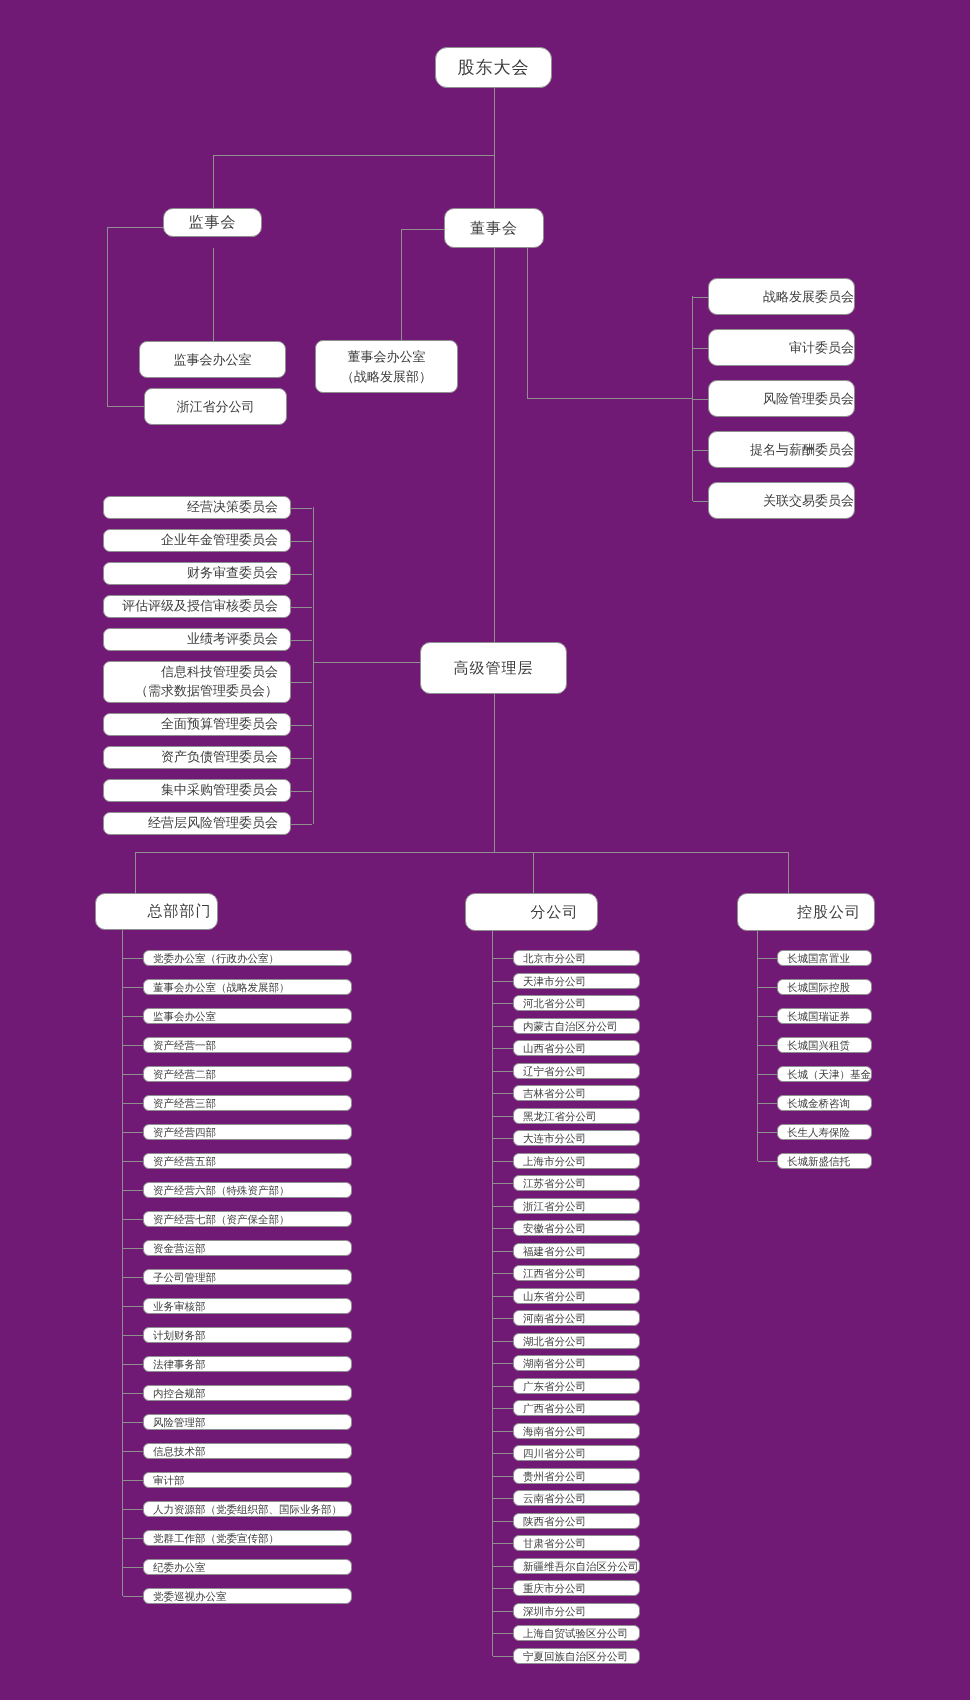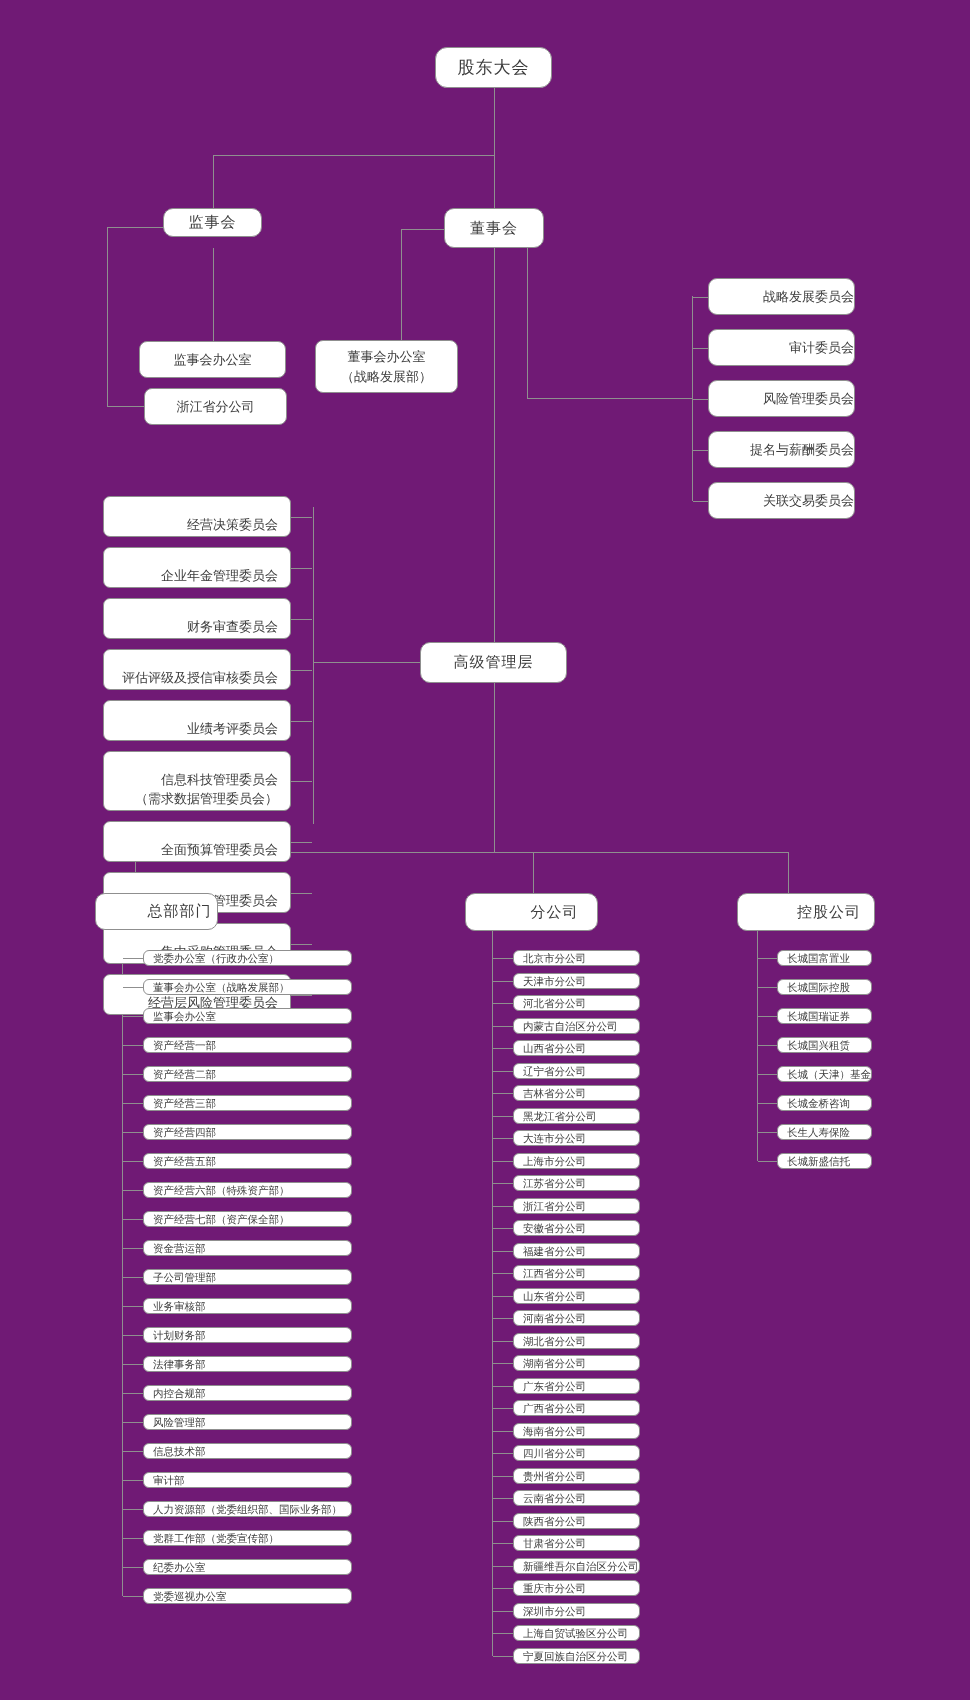--- a/index.html
+++ b/index.html
@@ -14,21 +14,21 @@
   .mid{border-radius:8px;font-size:13px;}
   .hline,.vline{position:absolute;background:#8f8f8f;z-index:1;}
   .hline{height:1px;}
   .vline{width:1px;}
   .line-txt{display:block;}
   
   .stack{position:absolute;display:flex;flex-direction:column;z-index:2;}
   .stack-left{left:103px;top:496px;width:188px;gap:10px;}
   .stack-right{left:708px;top:278px;width:147px;gap:14px;}
   .com{box-sizing:border-box;background:#fff;border:1px solid #8f8f8f;position:relative;}
-  .com-left{border-radius:7px;font-size:13px;line-height:19px;padding:18px 12px 2px 6px;text-align:right;}
+  .com-left{border-radius:7px;font-size:13px;line-height:19px;padding:0 12px 2px 6px;text-align:right;}
   .com-right{border-radius:9px;font-size:13px;height:37px;line-height:35px;padding-left:15px;text-align:right;}
   .com-left::after{content:'';position:absolute;left:100%;top:50%;width:22px;height:1px;background:#8f8f8f;}
   .com-right::before{content:'';position:absolute;right:100%;top:50%;width:16px;height:1px;background:#8f8f8f;}
   
   .col{position:absolute;display:flex;flex-direction:column;z-index:2;}
   .col-hq{left:143px;top:950px;width:209px;gap:13px;}
   .col-br{left:513px;top:950px;width:127px;gap:6.5px;justify-content:center;}
   .col-hold{left:777px;top:950px;width:95px;gap:13px;}
   .cell{box-sizing:border-box;background:#fff;border:1px solid #8f8f8f;border-radius:6px;
         height:16px;line-height:14px;font-size:10.5px;padding-left:9px;text-align:left;
@@ -92,21 +92,21 @@
         <span class="line-txt">风险管理委员会</span>
       </div>
       <div class="com com-right">
         <span class="line-txt">提名与薪酬委员会</span>
       </div>
       <div class="com com-right">
         <span class="line-txt">关联交易委员会</span>
       </div>
     </div>
 
-  <div class="node lvl2" style="left:420px;top:642px;width:147px;height:41px;font-family:Liberation Mono, monospace;">高级管理层</div>
+  <div class="node lvl2" style="left:420px;top:642px;width:147px;height:52px;font-family:Liberation Mono, monospace;">高级管理层</div>
 
   <div class="stack stack-left">
 
   <div class="com com-left">
         <span class="line-txt">经营决策委员会</span>
       </div>
       <div class="com com-left">
         <span class="line-txt">企业年金管理委员会</span>
       </div>
       <div class="com com-left">

